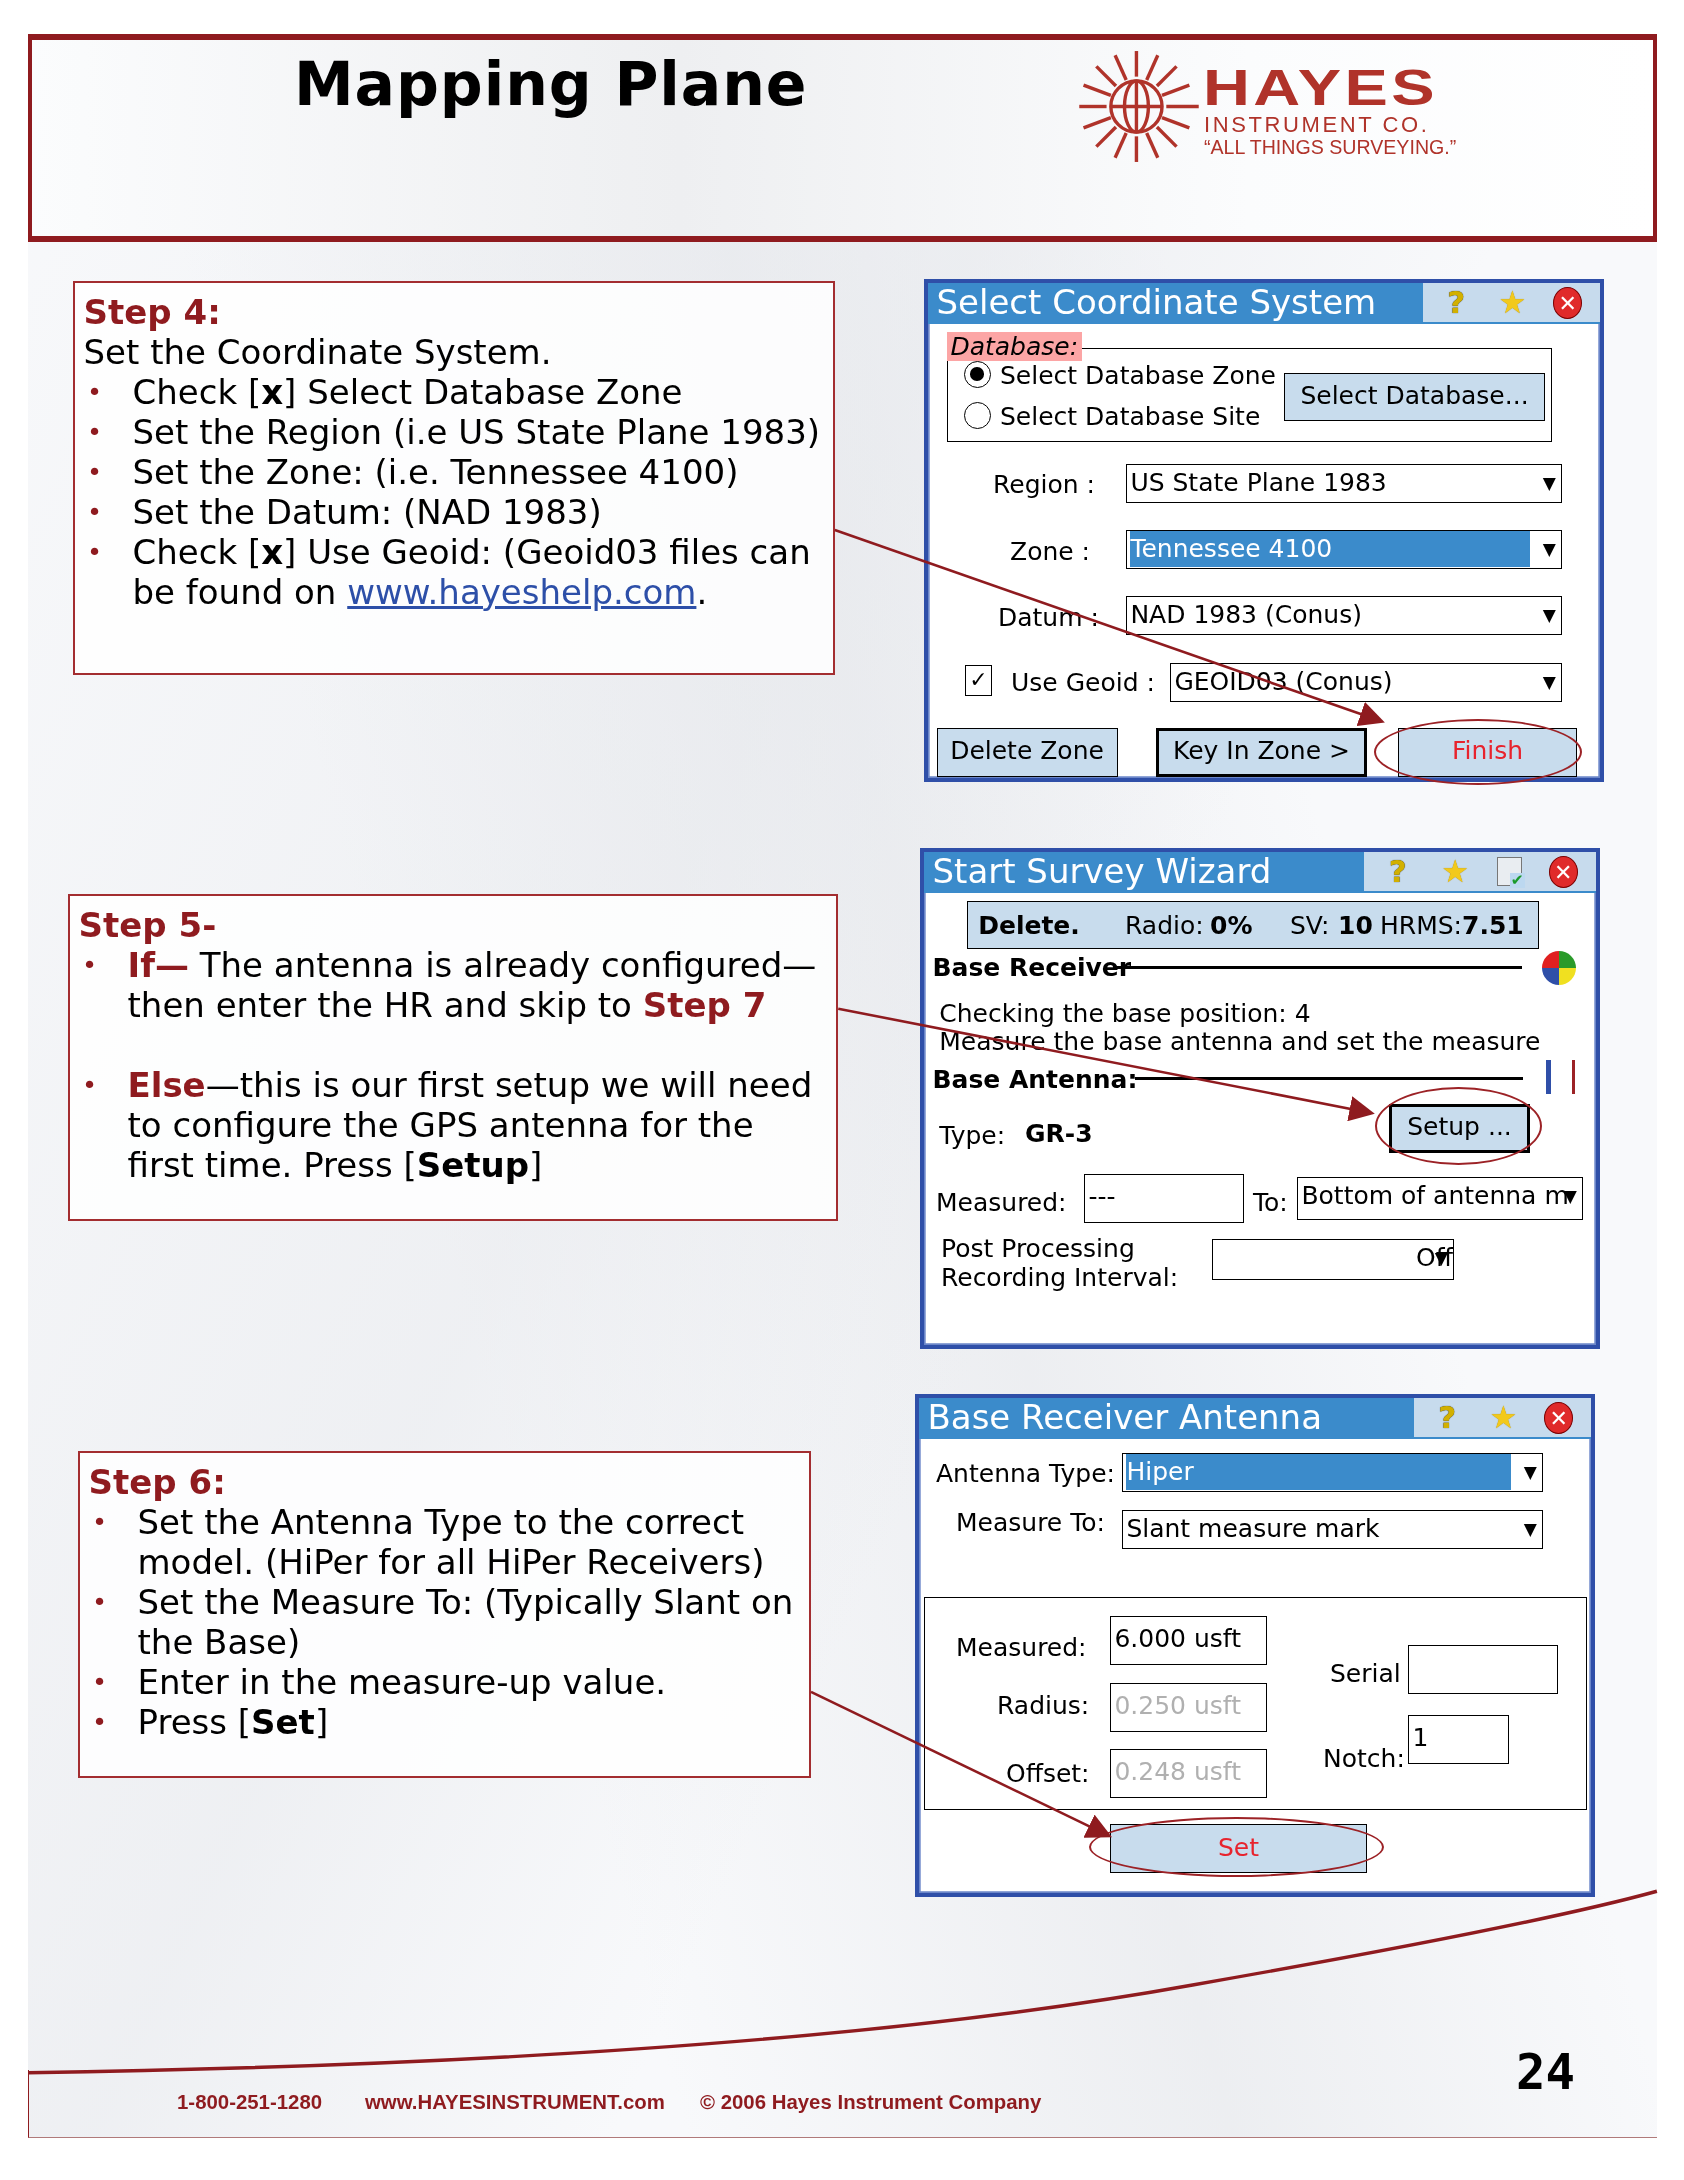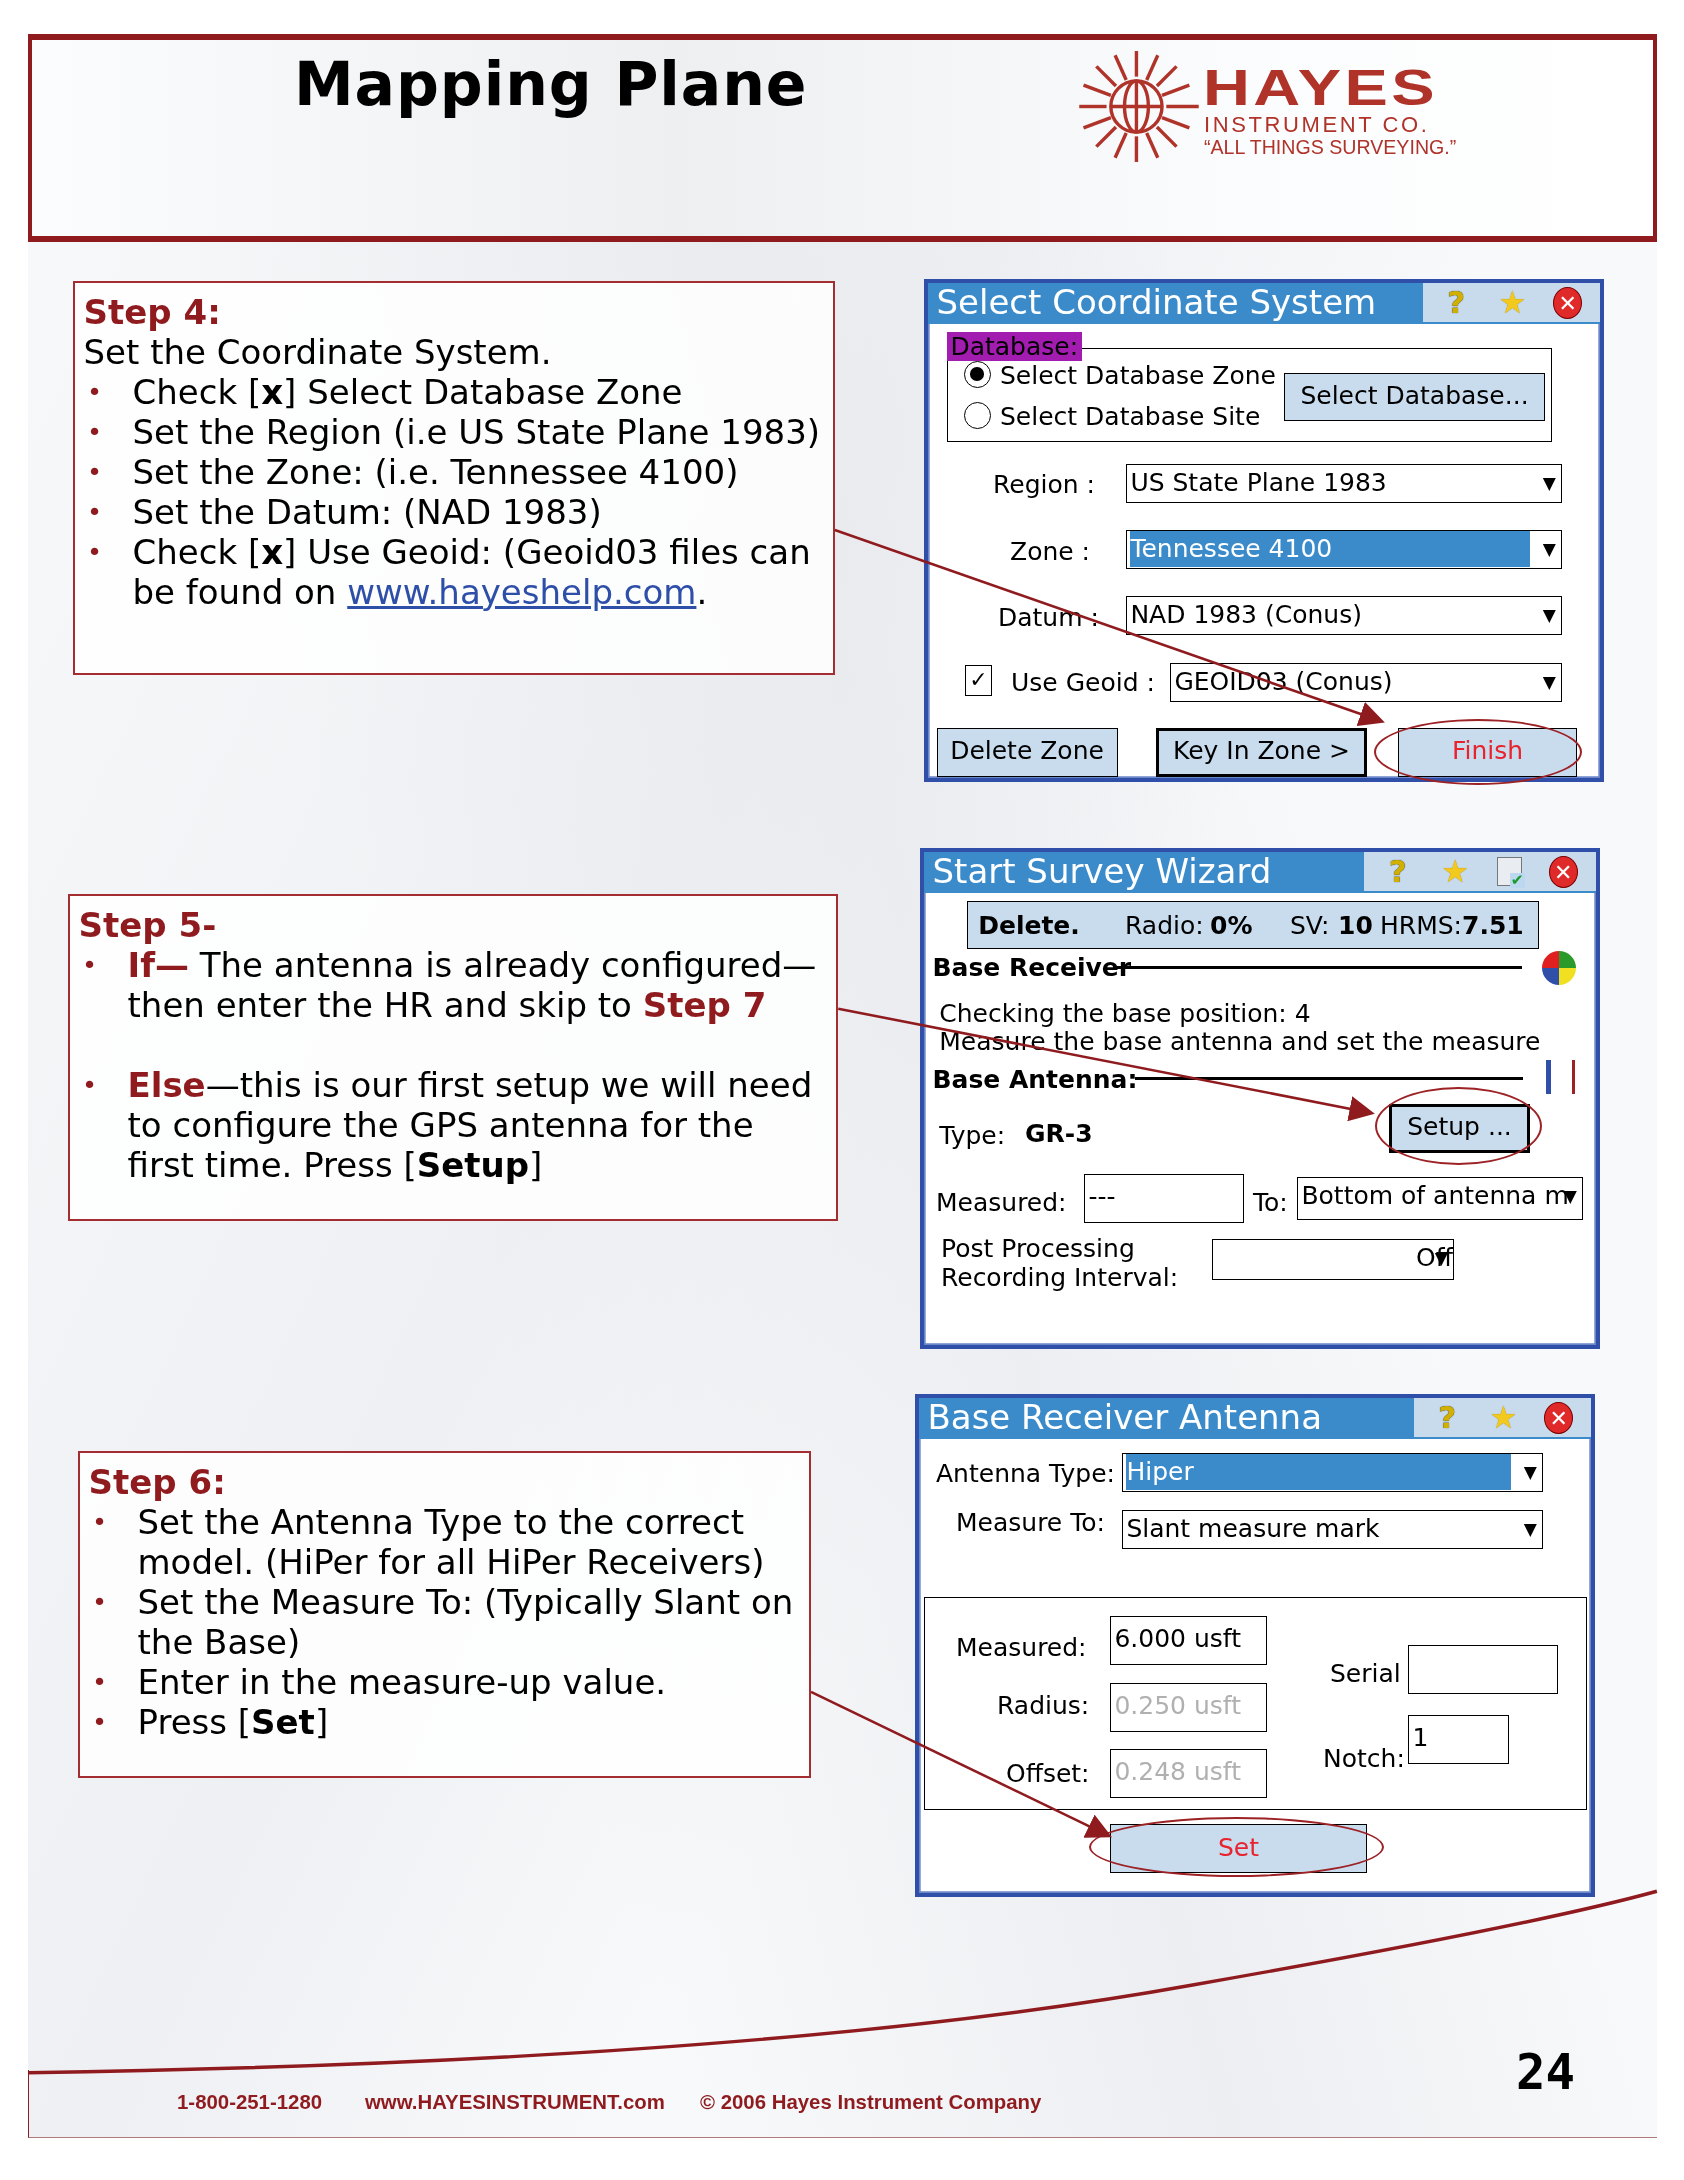--- a/index.html
+++ b/index.html
@@ -96,21 +96,21 @@
     position: absolute; right: 5.1px; top: 0; font-size: 17px; line-height: 36px;
   }
   .field.disabled { color: #b0b0b0; }
   .btn {
     position: absolute; background: #c8dced; border: 1.7px solid #000; text-align: center;
     line-height: 43px; height: 46px; white-space: nowrap;
   }
   .btn.default { border-width: 3.4px; line-height: 39px; }
   .btn.red-text { color: #e8232d; }
   .groupbox { position: absolute; border: 1.7px solid #000; }
-  .groupbox-label { position: absolute; background: #a21caf; padding: 0 3.4px; }
+  .groupbox-label { position: absolute; background: #fca5a5; padding: 0 3.4px; font-style: italic; }
   .radio {
     position: absolute; width: 27px; height: 27px; border: 1.7px solid #000; border-radius: 50%; background: #fff;
   }
   .radio.on::after {
     content: ""; position: absolute; left: 5.1px; top: 5.1px; width: 13.6px; height: 13.6px; border-radius: 50%; background: #000;
   }
   .check {
     position: absolute; width: 27px; height: 31px; border: 1.7px solid #000; background: #fff;
     text-align: center; line-height: 27px; font-size: 22px; font-weight: bold;
   }

